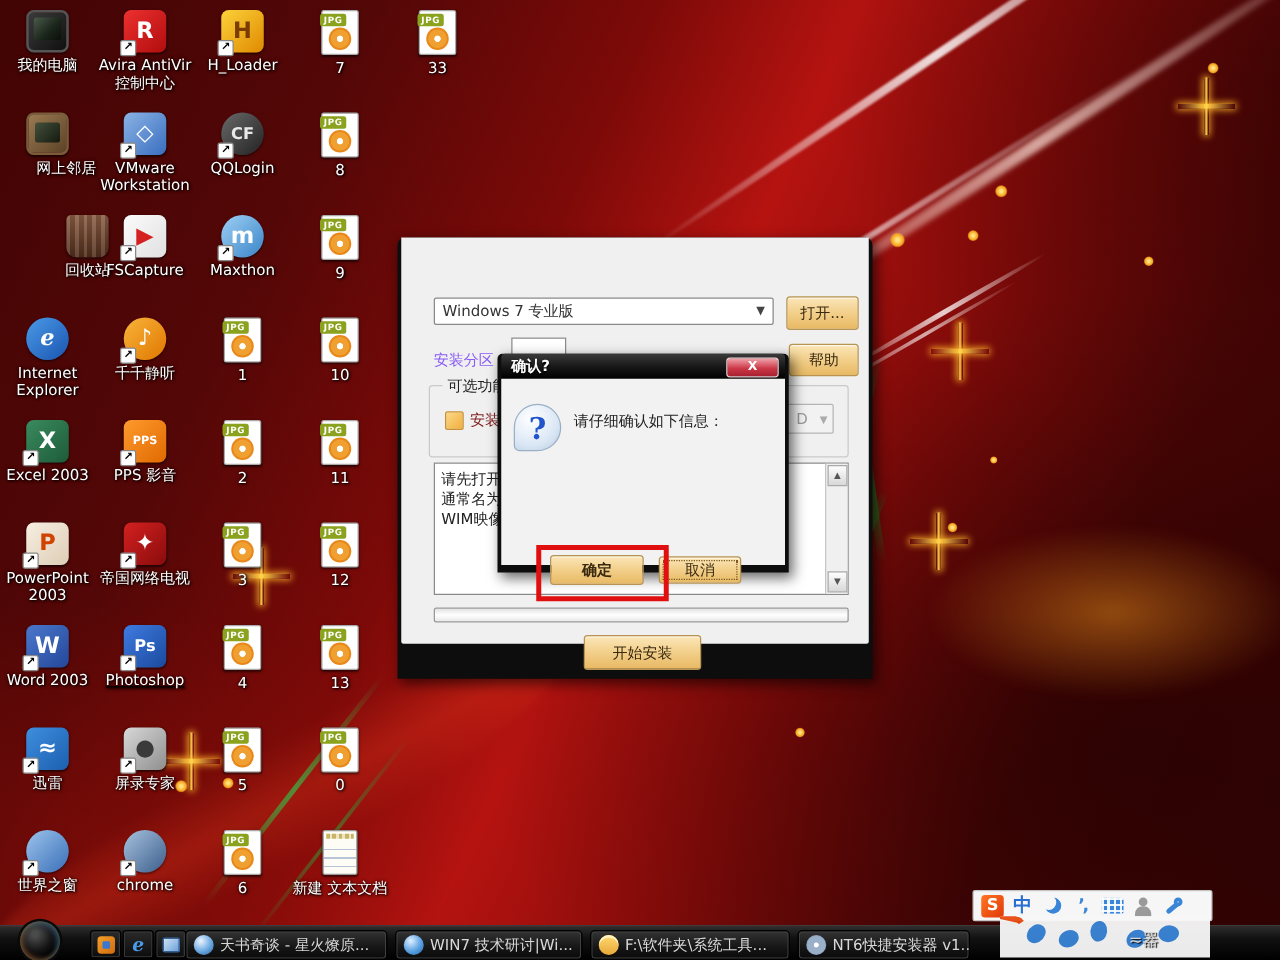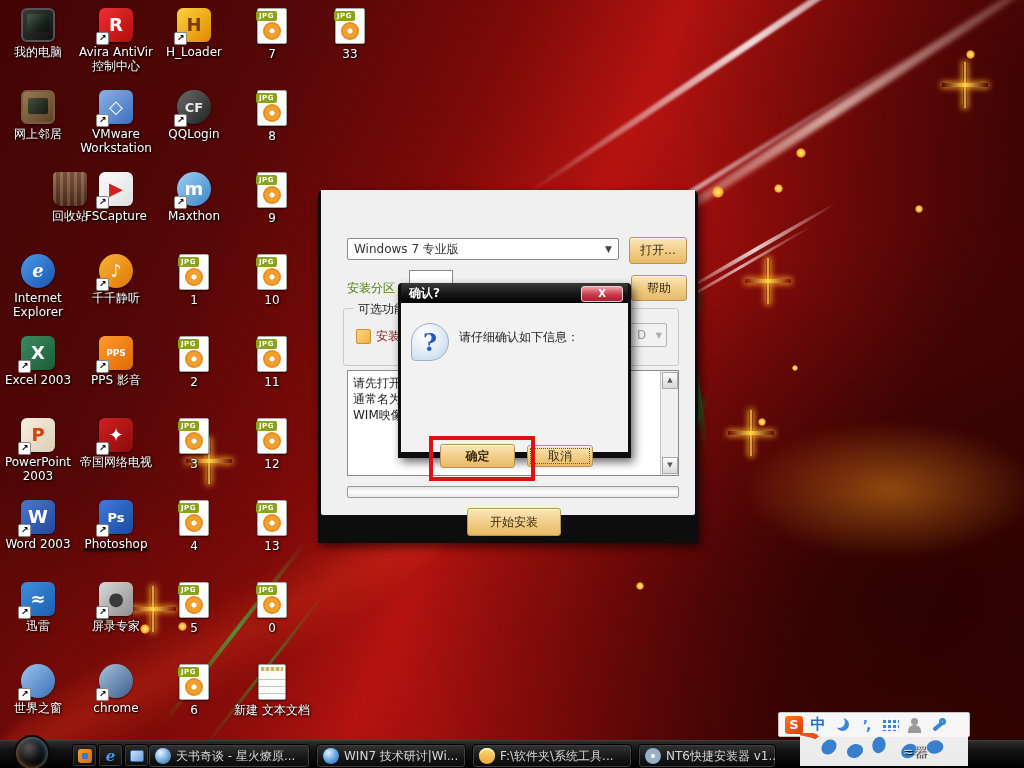--- a/index.html
+++ b/index.html
@@ -91,21 +91,21 @@
   .win-body{position:relative;background:#f0f0f0;height:325px;border-radius:0 0 2px 2px}
 
   .combo{position:absolute;left:26px;top:48px;width:272px;height:22px;background:#fff;border:1px solid #8a8a8a;
       border-radius:2px;box-sizing:border-box;display:flex;align-items:center;font-size:12px;color:#333;padding-left:6px}
   .combo .chev{margin-left:auto;padding-right:6px;color:#444;font-size:9px}
   .btn{background:linear-gradient(180deg,#fbe6b8,#f2cf8a 50%,#e8b964);border:1px solid #b89454;border-radius:3px;
       color:#3a2a10;font-size:12px;display:flex;align-items:center;justify-content:center;cursor:pointer;
       box-shadow:inset 0 1px 0 rgba(255,255,255,.7)}
   #open-btn{position:absolute;left:308px;top:47px;width:56px;height:25px}
   #help-btn{position:absolute;left:310px;top:85px;width:54px;height:24px}
-  #partition-label{position:absolute;left:26px;top:90px;font-size:12px;color:#4d7c0f}
+  #partition-label{position:absolute;left:26px;top:90px;font-size:12px;color:#8b5cf6}
   #partition-fragment{position:absolute;left:88px;top:80px;width:42px;height:16px;background:#fff;border:1px solid #8a8a8a}
   .groupbox{position:absolute;left:22px;top:118px;width:334px;height:56px;border:1px solid #c9c9c9;border-radius:3px}
   .group-label{position:absolute;left:10px;top:-8px;background:#f0f0f0;padding:0 4px;font-size:12px;color:#222}
   .checkbox{position:absolute;left:12px;top:20px;width:13px;height:13px;background:linear-gradient(135deg,#fcd98a,#f0ae3c);
       border:1px solid #c89030;border-radius:2px;cursor:pointer}
   .check-label{position:absolute;left:32px;top:19px;font-size:12px;color:#7f1d1d}
   #drive-combo{position:absolute;left:308px;top:133px;width:38px;height:24px;background:#f2f2f2;border:1px solid #b5b5b5;
       border-radius:2px;box-sizing:border-box;display:flex;align-items:center;font-size:12px;color:#9a9a9a;padding-left:7px}
   #drive-combo .chev{margin-left:auto;padding-right:4px;font-size:8px;color:#aaa}
   .textarea{position:absolute;left:26px;top:180px;width:332px;height:106px;background:#fff;border:1px solid #8a8a8a;box-sizing:border-box}
@@ -219,21 +219,21 @@
   <div class="dot" style="left:636px;top:582px;width:8px;height:8px"></div>
 </div>
 
 <div id="desktop-icons">
     <div class="dicon" style="left: -1px; top: 8px;">
       <div class="art monitor">
         <span class="screen"></span>
       </div>
       <div class="dlabel">我的电脑</div>
     </div>
-    <div class="dicon" style="left: -1px; top: 90px;">
+    <div class="dicon" style="left: -1px; top: 90px; text-align: right;">
       <div class="art monitor2">
         <span class="screen"></span>
       </div>
       <div class="dlabel">网上邻居</div>
     </div>
     <div class="dicon" style="left: -1px; top: 172px; padding-left: 32px;">
       <div class="art trash"></div>
       <div class="dlabel">回收站</div>
     </div>
     <div class="dicon" style="left: -1px; top: 254px;">

